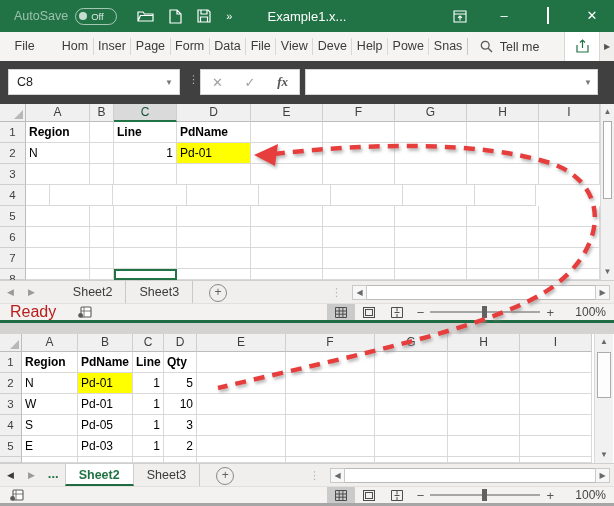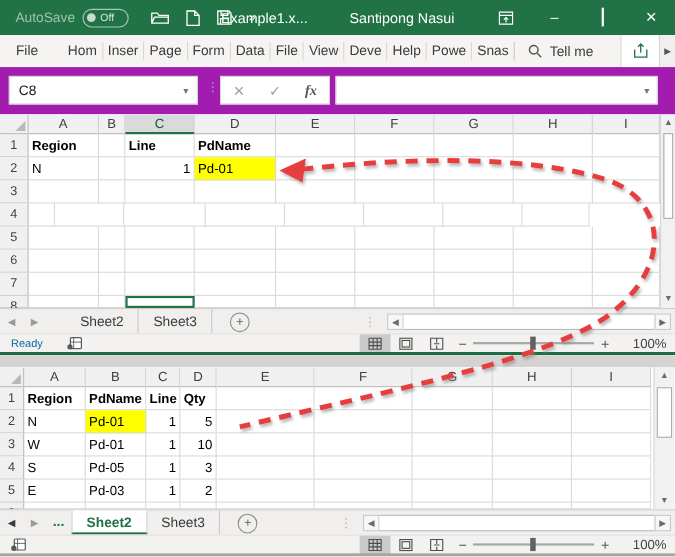--- a/index.html
+++ b/index.html
@@ -36,21 +36,21 @@
         white-space:nowrap;line-height:17px;}
   .rtab:last-child{border-right:1px solid #c9c7c4;}
   .tellme{display:flex;align-items:center;gap:7px;margin-left:12px;font-size:12.5px;color:#3b3b3b;}
   .share-wrap{margin-left:auto;display:flex;align-items:stretch;height:29px;}
   .share-box{width:34px;background:#fff;border-left:1px solid #d8d6d3;display:flex;
              align-items:center;justify-content:center;}
   .rib-expand{width:14px;background:#f0efed;border-left:1px solid #d8d6d3;display:flex;
               align-items:center;justify-content:center;color:#555;font-size:8px;}
 
   
-  .fbar{position:absolute;top:61px;left:0;width:614px;height:43px;background:#a21caf;}
+  .fbar{position:absolute;top:61px;left:0;width:614px;height:43px;background:#404040;}
   .namebox{position:absolute;left:8px;top:8px;width:172px;height:26px;background:#fff;
            border:1px solid #d6d4d2;box-sizing:border-box;display:flex;align-items:center;}
   .namebox .nval{font-size:12.5px;color:#222;margin-left:8px;flex:1;}
   .namebox .ncaret{font-size:8px;color:#777;margin-right:6px;}
   .fdots{position:absolute;left:188px;top:12px;color:#b5b5b5;font-size:11px;letter-spacing:0;}
   .fxgroup{position:absolute;left:200px;top:8px;width:100px;height:26px;background:#fff;
            border:1px solid #d6d4d2;box-sizing:border-box;display:flex;align-items:center;
            justify-content:space-around;}
   .fx-x{color:#a0a0a0;font-size:13px;}
   .fx-check{color:#a0a0a0;font-size:13px;}
@@ -114,21 +114,21 @@
             font-size:12px;line-height:14px;text-align:center;margin:3px 0 0 16px;}
   .hscroll{margin-left:auto;display:flex;align-items:center;margin-right:4px;}
   .hdots{color:#b0b0b0;font-size:11px;margin-right:10px;}
   .hs-btn{width:15px;height:15px;border:1px solid #c9c9c9;background:#f7f7f7;color:#6a6a6a;
           font-size:8px;line-height:14px;text-align:center;box-sizing:border-box;}
   .hs-track{height:15px;background:#fff;border:1px solid #b9b9b9;border-left:none;border-right:none;box-sizing:border-box;}
 
   
   .statusbar{position:absolute;left:0;width:614px;height:17px;background:#f3f2f1;
              border-top:1px solid #e2e0de;box-sizing:border-box;display:flex;align-items:center;}
-  .ready{font-size:10px;color:#0369a1;margin-left:10px;}
+  .ready{font-size:16px;color:#b91c1c;margin-left:10px;}
   .macro{margin-left:22px;display:flex;align-items:center;}
   .sb-right{margin-left:auto;display:flex;align-items:center;margin-right:8px;}
   .viewicon{height:17px;display:flex;align-items:center;padding:0 7px;}
   .viewicon.active{background:#cacaca;}
   .zoomminus,.zoomplus{color:#555;font-size:13px;padding:0 6px;}
   .zoomtrack{width:110px;height:2px;background:#a6a6a6;position:relative;}
   .zoomthumb{position:absolute;left:52px;top:-5px;width:5px;height:12px;background:#616161;}
   .zoomlabel{font-size:12px;color:#444;margin-left:8px;width:38px;text-align:right;}
 
   .greenline{position:absolute;left:0;top:320px;width:614px;height:3px;background:#1f6b43;}
@@ -156,21 +156,20 @@
       <svg width="13" height="15" viewBox="0 0 13 15">
           <path d="M1 1 h7 l4 4 v9 H1 z M8 1 v4 h4" fill="none" stroke="#fff" stroke-width="1.2"></path>
         </svg>
       <svg width="14" height="14" viewBox="0 0 14 14">
           <path d="M1 1 h10 l2 2 v10 H1 z M4 1 v4 h6 V1 M3.5 13 V8 h7 v5" fill="none" stroke="#fff" stroke-width="1.2"></path>
         </svg>
       <span class="chev">»</span>
     </span>
     <span class="tb-center">
       <span class="tb-title">Example1.x...</span>
-      <span class="tb-user">Santipong Nasui</span>
     </span>
     <span class="winbtns">
       <span class="winbtn">
         <svg width="14" height="13" viewBox="0 0 14 13" style="vertical-align:middle">
             <path d="M1 1 h12 v11 H1 z M1 4 h12 M7 10.5 V6 M5 7.8 L7 6 l2 1.8" fill="none" stroke="#fff" stroke-width="1.1"></path>
           </svg>
       </span>
       <span class="winbtn">–</span>
       <span class="winbtn"><span class="maxbox"></span></span>
       <span class="winbtn">✕</span>

